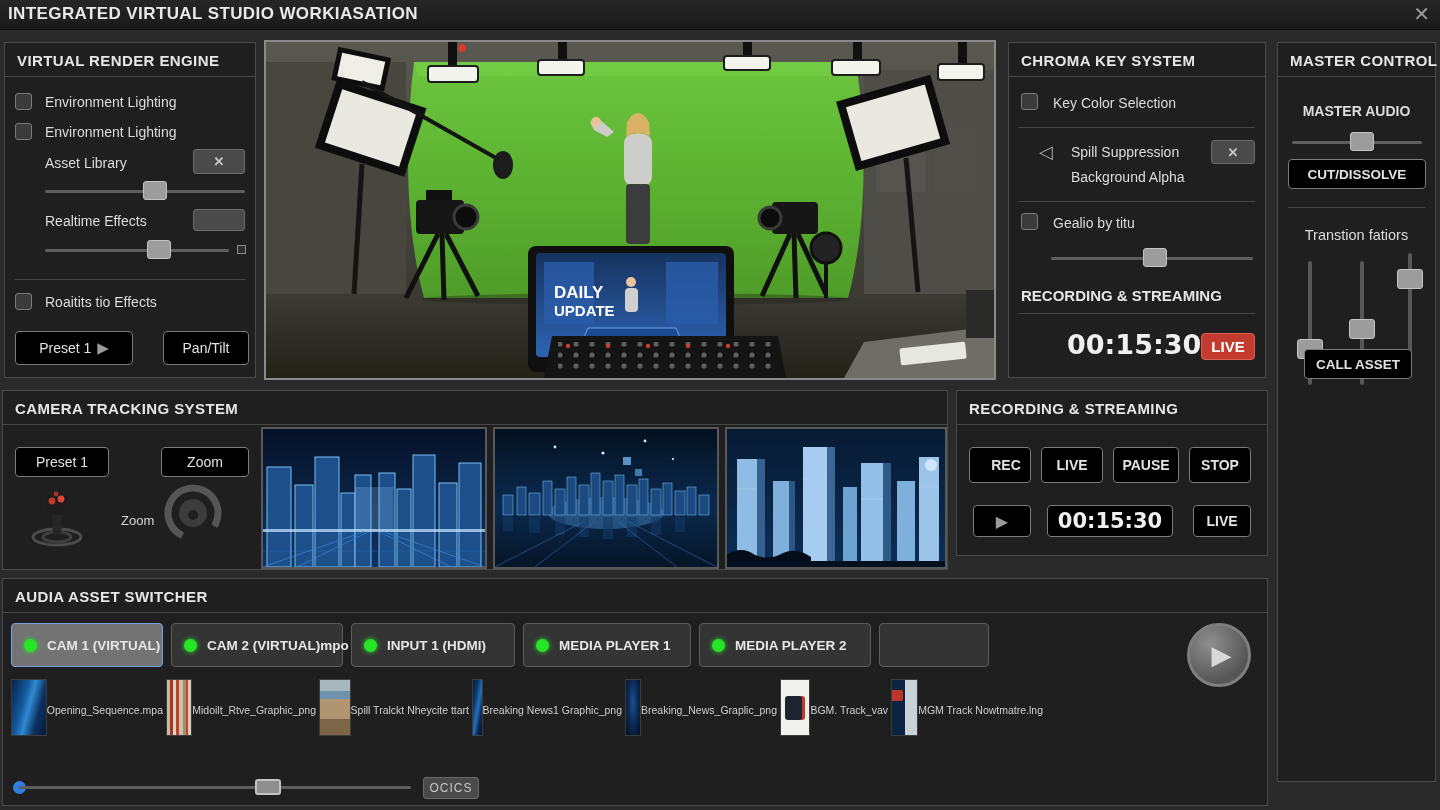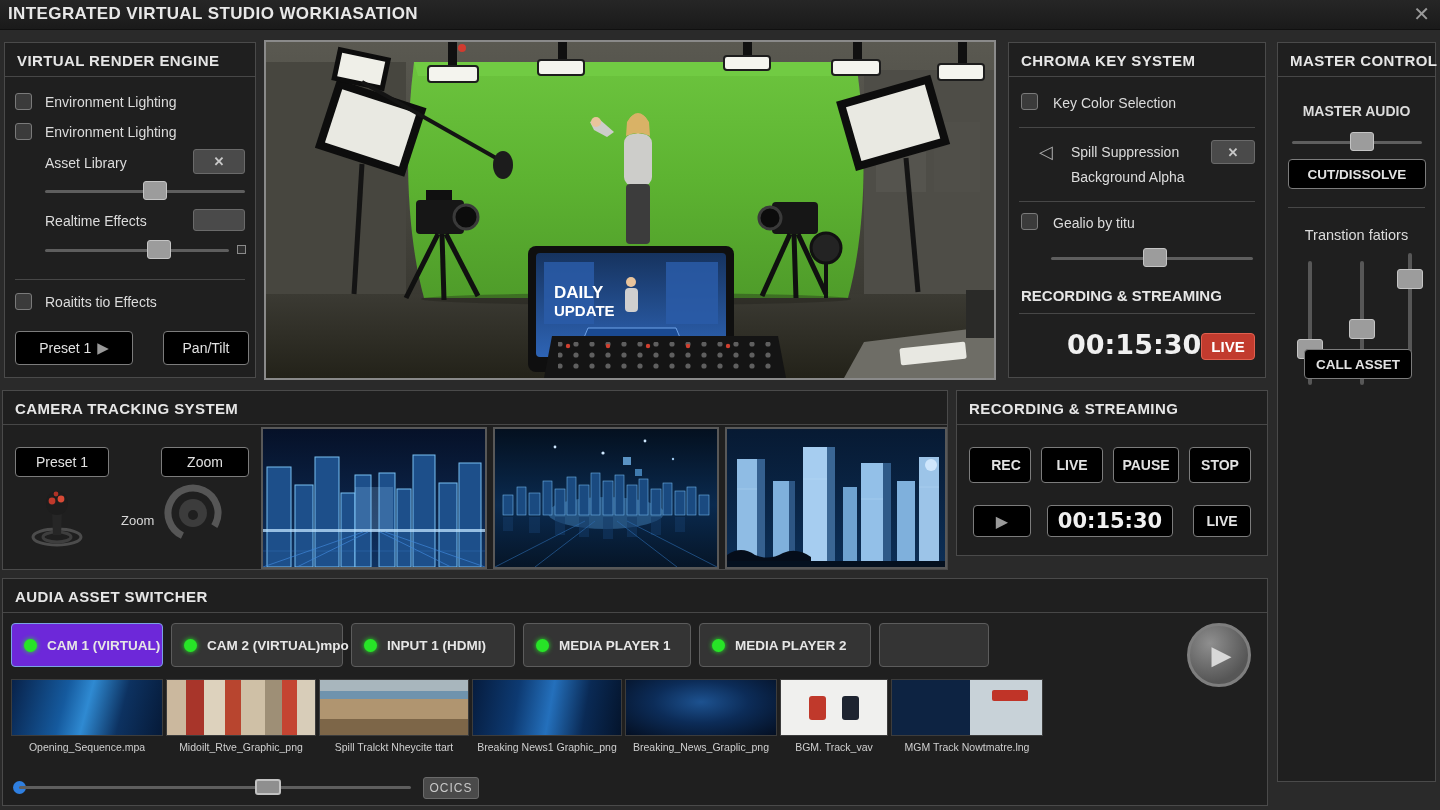--- a/index.html
+++ b/index.html
@@ -36,23 +36,23 @@
             background:#c23b2e;border:1px solid #e0604f;border-radius:4px;color:#fff;
             font-weight:700;cursor:pointer;}
   .timecode{font-family:"DejaVu Sans",sans-serif;font-weight:700;color:#f0f0f0;}
   
   .camthumb{border:2px solid #585858;background:#000;cursor:pointer;}
   .camthumb svg{display:block;}
   
   .srcbtn{height:44px;border-radius:4px;background:#343434;border:1px solid #5c5c5c;
           display:flex;align-items:center;gap:10px;padding:0 12px;font-size:13.5px;
           font-weight:600;color:#e6e6e6;cursor:pointer;white-space:nowrap;}
-  .srcbtn.active{background:#6d28d9;border-color:#7aa2e2;}
+  .srcbtn.active{background:#737373;border-color:#7aa2e2;}
   .dot{width:13px;height:13px;border-radius:50%;background:#27e427;box-shadow:0 0 5px #27e427;flex:none;}
-  .mediacol{display:flex;flex-direction:column;align-items:center;flex:none;}
+  .mediacol{display:flex;flex-direction:row;align-items:center;flex:none;}
   .mthumb{width:100%;height:57px;border:1px solid #3c3c3c;cursor:pointer;position:relative;overflow:hidden;}
   .fname{margin-top:5px;font-size:10.5px;color:#cfcfcf;white-space:nowrap;}
   .m1{background:linear-gradient(105deg,#08224a 0%,#155a9e 35%,#2f8ad2 50%,#0d3261 72%,#061a38 100%);}
   .m2{background:linear-gradient(90deg,#cbb89e 0 13%,#a8352a 13% 25%,#ddd2bd 25% 39%,#b8452f 39% 50%,#cfc0a6 50% 66%,#9e8f76 66% 78%,#c44432 78% 88%,#d8cdb9 88% 100%);}
   .m3{background:linear-gradient(180deg,#a8b6bd 0 20%,#6f93ad 20% 34%,#b09570 34% 70%,#7d6648 70% 100%);}
   .m4{background:linear-gradient(100deg,#061c3e 0%,#0d3a72 30%,#2470bc 52%,#0a2a55 75%,#04142c 100%);}
   .m5{background:radial-gradient(ellipse at 50% 40%,#1d5290 0%,#0c2c58 45%,#040f22 100%);}
   .m6{background:linear-gradient(90deg,#0d2342 0 52%,#c8d2d8 52% 100%);}
   .m6::after{content:"";position:absolute;right:14px;top:10px;width:36px;height:11px;background:#c03428;border-radius:2px;}
   .m7{background:#f0f0ee;}

